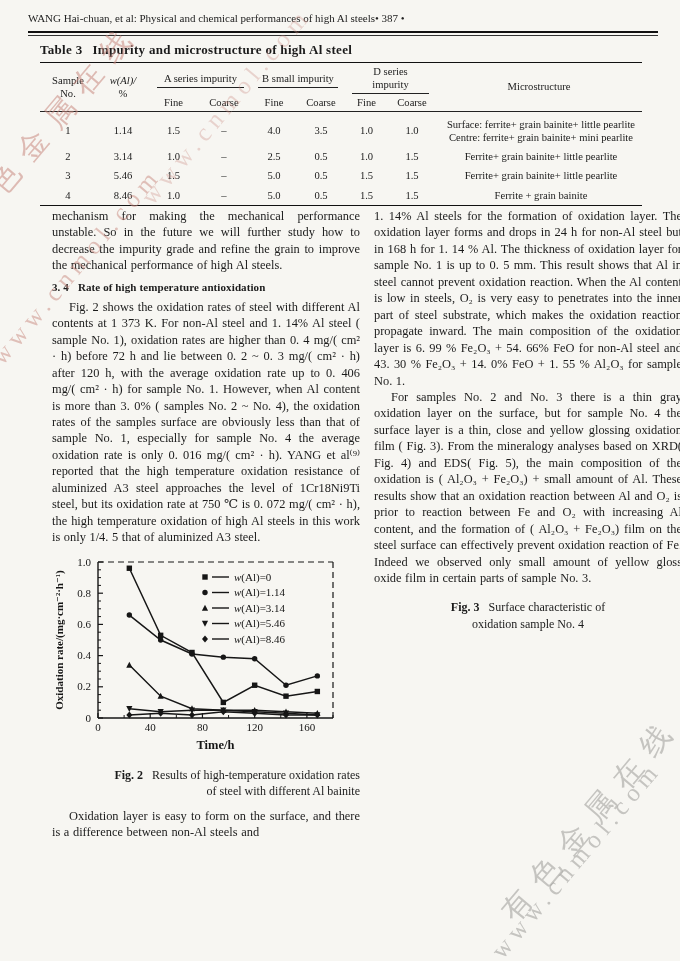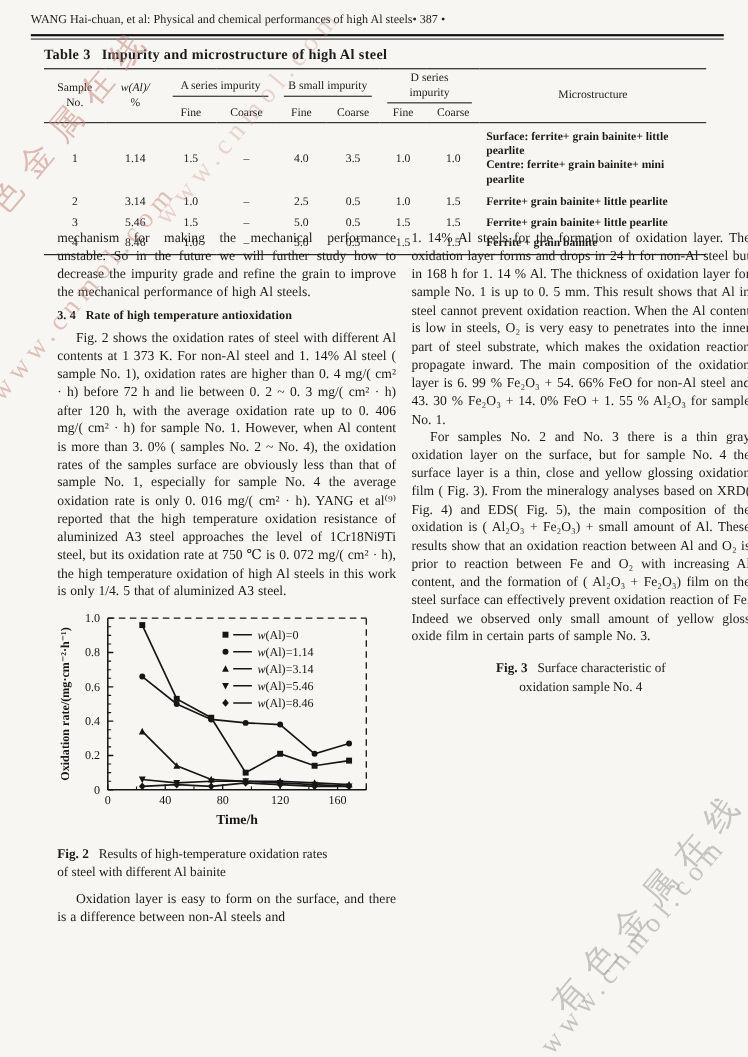--- a/index.html
+++ b/index.html
@@ -14,34 +14,34 @@
 
   
   .table-block { position:absolute; top:42px; left:40px; width:602px; }
   .table-title { font-weight:bold; font-size:13px; margin-bottom:4px; letter-spacing:.3px; }
   .table-title .tlabel { margin-right:10px; }
   table.t3 { width:100%; border-collapse:collapse; font-size:10.6px; border-top:1.8px solid #111; border-bottom:1.8px solid #111; }
   table.t3 thead { border-bottom:1px solid #222; }
   table.t3 th { font-weight:normal; text-align:center; vertical-align:middle; padding:1px 2px; line-height:1.25; }
   table.t3 th .grp { display:block; border-bottom:1px solid #222; padding:1px 4px 2px; margin:0 5px; }
   table.t3 td { text-align:center; vertical-align:middle; padding:3px 2px; line-height:1.25; }
-  table.t3 td.micro { text-align:left; padding-left:6px;font-weight:bold; }
+  table.t3 td.micro { text-align:center; padding-left:6px; }
   table.t3 tbody tr:first-child td { padding-top:6px; }
 
   
   .columns { position:absolute; top:208px; left:28px; width:630px; display:flex; gap:14px;margin-left:24px; }
   .col { width:308px; }
   .col p { font-size:12.4px; line-height:16.45px; text-align:justify; word-spacing:.04em; }
   .col p.indent { text-indent:17px; }
   h3.sec { font-size:11px; font-weight:bold; margin:7px 0 6px; letter-spacing:.1px; }
   h3.sec .secnum { margin-right:9px; }
 
   
   .fig2-wrap { margin:9px 0 2px 0; }
-  .fig-caption { text-align:left; font-size:12px; line-height:16px; margin-top:6px; }
+  .fig-caption { text-align:right; font-size:12px; line-height:16px; margin-top:6px; }
   .fig-caption b { margin-right:9px; }
   .after-fig { margin-top:9px; }
 
   
   .photo-area { position:relative; margin-top:9px; width:308px; height:214px; background:#d9d7d2; box-shadow:inset 0 0 14px rgba(120,115,105,.18); }
   .yellow-film-label { position:absolute; top:7px; left:104px; font-size:12px; color:#111; }
   .pointer-line { position:absolute; left:58px; top:50px; width:86px; height:1.6px; background:#1a1a1a; transform:rotate(-38deg); }
   .sample { position:absolute; left:50px; top:42px; width:147px; height:166px;
             background:linear-gradient(90deg,#3d3936 0%,#474241 55%,#403b39 72%,#454140 100%);
             border-radius:3px 3px 12px 16px; box-shadow:2px 4px 6px -3px rgba(60,55,50,.45); }

